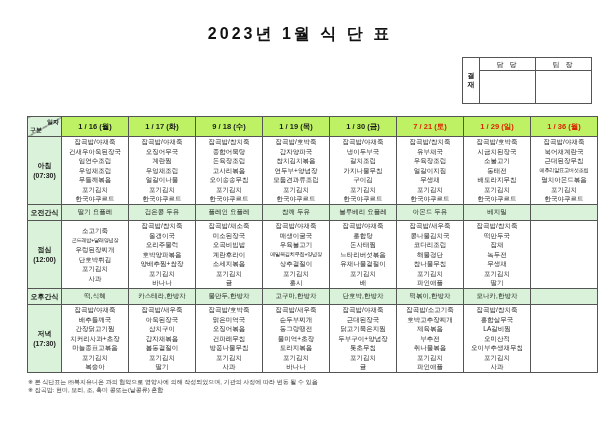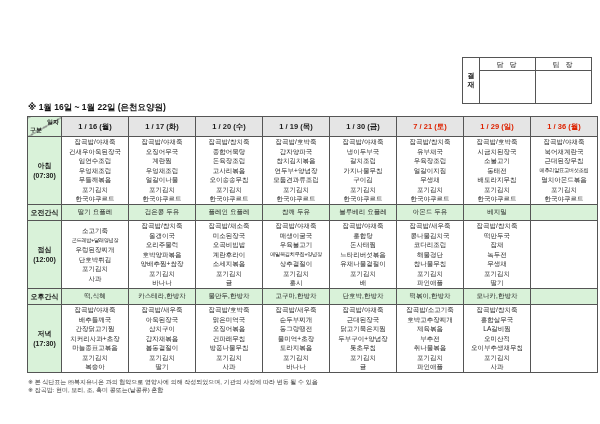--- a/index.html
+++ b/index.html
@@ -22,58 +22,58 @@
   .approval .blanks { flex:1; display:flex; }
   .approval .blanks div { flex:1; }
   .approval .blanks div:first-child { border-right:1px solid #555; }
 
   .range-note { position:absolute; top:102px; left:28px; font-size:8.5px; font-weight:bold; color:#111; }
 
   
   .menu-wrap { position:absolute; top:116px; left:27px; }
   table.menu { border-collapse:collapse; table-layout:fixed; }
   table.menu td, table.menu th { border:1px solid #555; padding:0; vertical-align:middle; overflow:hidden; }
-  .hdr { background:#e5e5e5; font-size:7.5px; font-weight:bold; text-align:center; height:20px; }
+  .hdr { background:#bef264; font-size:7.5px; font-weight:bold; text-align:center; height:20px; }
   .hdr.red { color:#dd2200; }
   .rowlabel { background:#d9f2d9; font-size:7px; font-weight:bold; text-align:center; line-height:1.35; }
   .corner { background:#d9f2d9; position:relative;
             background-image:linear-gradient(to bottom right, transparent calc(50% - 0.5px), #777 calc(50% - 0.5px), #777 calc(50% + 0.5px), transparent calc(50% + 0.5px)); }
   .corner .c-top { position:absolute; top:1px; right:2px; font-size:6px; font-weight:bold; }
   .corner .c-bot { position:absolute; bottom:1px; left:2px; font-size:6px; font-weight:bold; }
   .meal-cell { height:68px; background:#fff; }
   .meal-cell .inner { display:flex; flex-direction:column; justify-content:center; align-items:center; height:100%; }
   .meal-cell .line { font-size:6.5px; line-height:9.5px; white-space:nowrap; color:#222; }
   .meal-cell .line.tight { font-size:5.2px; letter-spacing:-0.3px; }
   .snack-cell { height:16px; background:#d9f2d9; font-size:6.5px; text-align:center; color:#222; }
 
   .footnotes { position:absolute; top:378px; left:28px; font-size:6px; line-height:8px; color:#333; }
 </style>
 </head>
 <body>
 
 <div class="page">
 
+  <div class="title">2023년 1월 식 단 표</div>
 
   <div class="approval">
     <div class="stamp-label">
       <span>결재</span>
     </div>
     <div class="cols">
       <div class="head">
         <div>담 당</div>
         <div>팀 장</div>
       </div>
       <div class="blanks">
         <div></div>
         <div></div>
       </div>
     </div>
   </div>
 
-  <div class="range-note">※ 1월 16일 ~ 1월 22일 (은천요양원)</div>
 
   <div class="menu-wrap">
     <table class="menu">
       <colgroup id="menu-cols">
           <col style="width: 34px;">
           <col style="width: 67px;">
           <col style="width: 67px;">
           <col style="width: 67px;">
           <col style="width: 67px;">
           <col style="width: 67px;">
@@ -82,21 +82,21 @@
           <col style="width: 67px;">
         </colgroup>
       <tbody id="menu-body">
           <tr>
             <th class="corner hdr">
               <span class="c-top">일자</span>
               <span class="c-bot">구분</span>
             </th>
             <th class="hdr">1 / 16 (월)</th>
             <th class="hdr">1 / 17 (화)</th>
-            <th class="hdr">1 / 20 (수)</th>
+            <th class="hdr">9 / 18 (수)</th>
             <th class="hdr">1 / 19 (목)</th>
             <th class="hdr">1 / 30 (금)</th>
             <th class="hdr red">7 / 21 (토)</th>
             <th class="hdr red">1 / 29 (일)</th>
             <th class="hdr red">1 / 36 (월)</th>
           </tr>
           <tr>
             <td class="rowlabel">
               <div>아침</div>
               <div>(07:30)</div>

